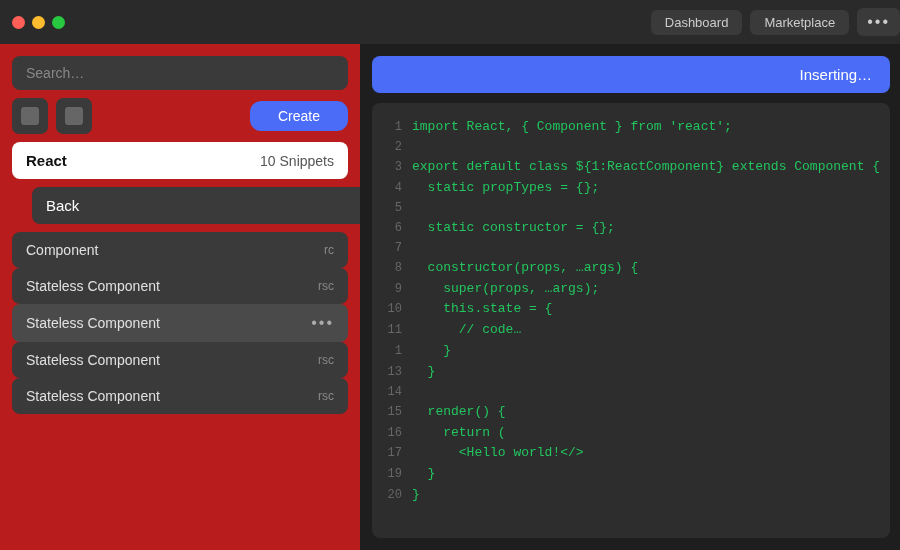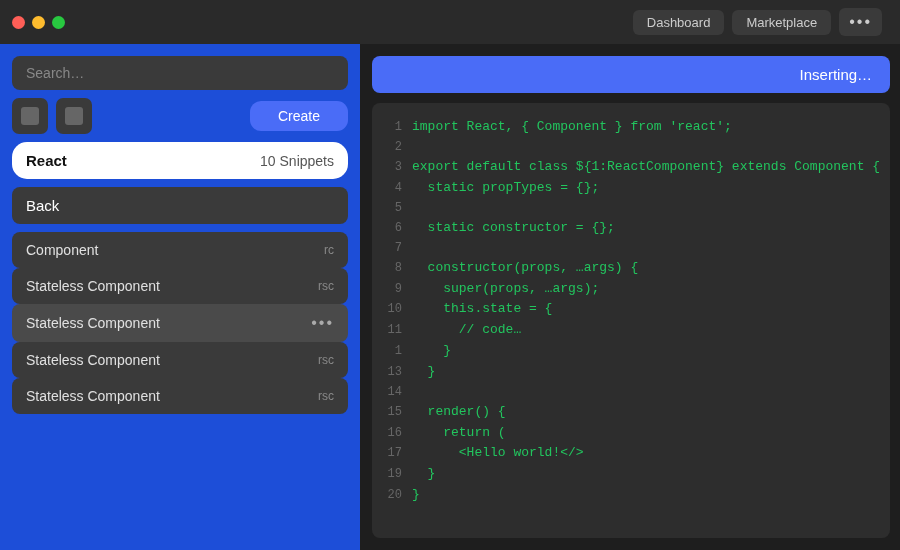--- a/index.html
+++ b/index.html
@@ -30,21 +30,21 @@
       width: 13px;
       height: 13px;
       border-radius: 50%;
     }
     .tl-red { background: #ff5f57; }
     .tl-yellow { background: #febc2e; }
     .tl-green { background: #28c840; }
 
     .titlebar-actions {
       position: absolute;
-      right: 18px;
+      right: 0;
       display: flex;
       align-items: center;
       gap: 8px;
     }
     .titlebar-btn {
       background: #3a3a3a;
       border: none;
       color: #ccc;
       padding: 5px 14px;
       border-radius: 6px;
@@ -64,21 +64,21 @@
 
     
     .main {
       display: flex;
       height: calc(550px - 44px);
     }
 
     
     .sidebar {
       width: 360px;
-      background: #1d4ed8;
+      background: #b91c1c;
       display: flex;
       flex-direction: column;
       padding: 12px;
       gap: 8px;
       flex-shrink: 0;
     }
 
     .search-input {
       width: 100%;
       background: #3a3a3a;
@@ -121,21 +121,21 @@
       padding: 7px 28px;
       border-radius: 11px;
       font-size: 14px;
       cursor: pointer;
       font-weight: 500;
     }
 
     .react-item {
       background: #fff;
       color: #111;
-      border-radius: 15px;
+      border-radius: 8px;
       padding: 10px 14px;
       display: flex;
       align-items: center;
       justify-content: space-between;
     }
     .react-item-label {
       font-weight: 600;
       font-size: 15px;
     }
     .react-item-count {
@@ -146,20 +146,21 @@
     .sidebar-back {
       background: #3a3a3a;
       border: none;
       color: #fff;
       border-radius: 8px;
       padding: 10px 14px;
       font-size: 15px;
       text-align: left;
       cursor: pointer;
       width: 100%;
+      margin-left: 20px;
     }
 
     .sidebar-list-item {
       background: #3a3a3a;
       border-radius: 8px;
       padding: 10px 14px;
       display: flex;
       align-items: center;
       justify-content: space-between;
       cursor: pointer;

